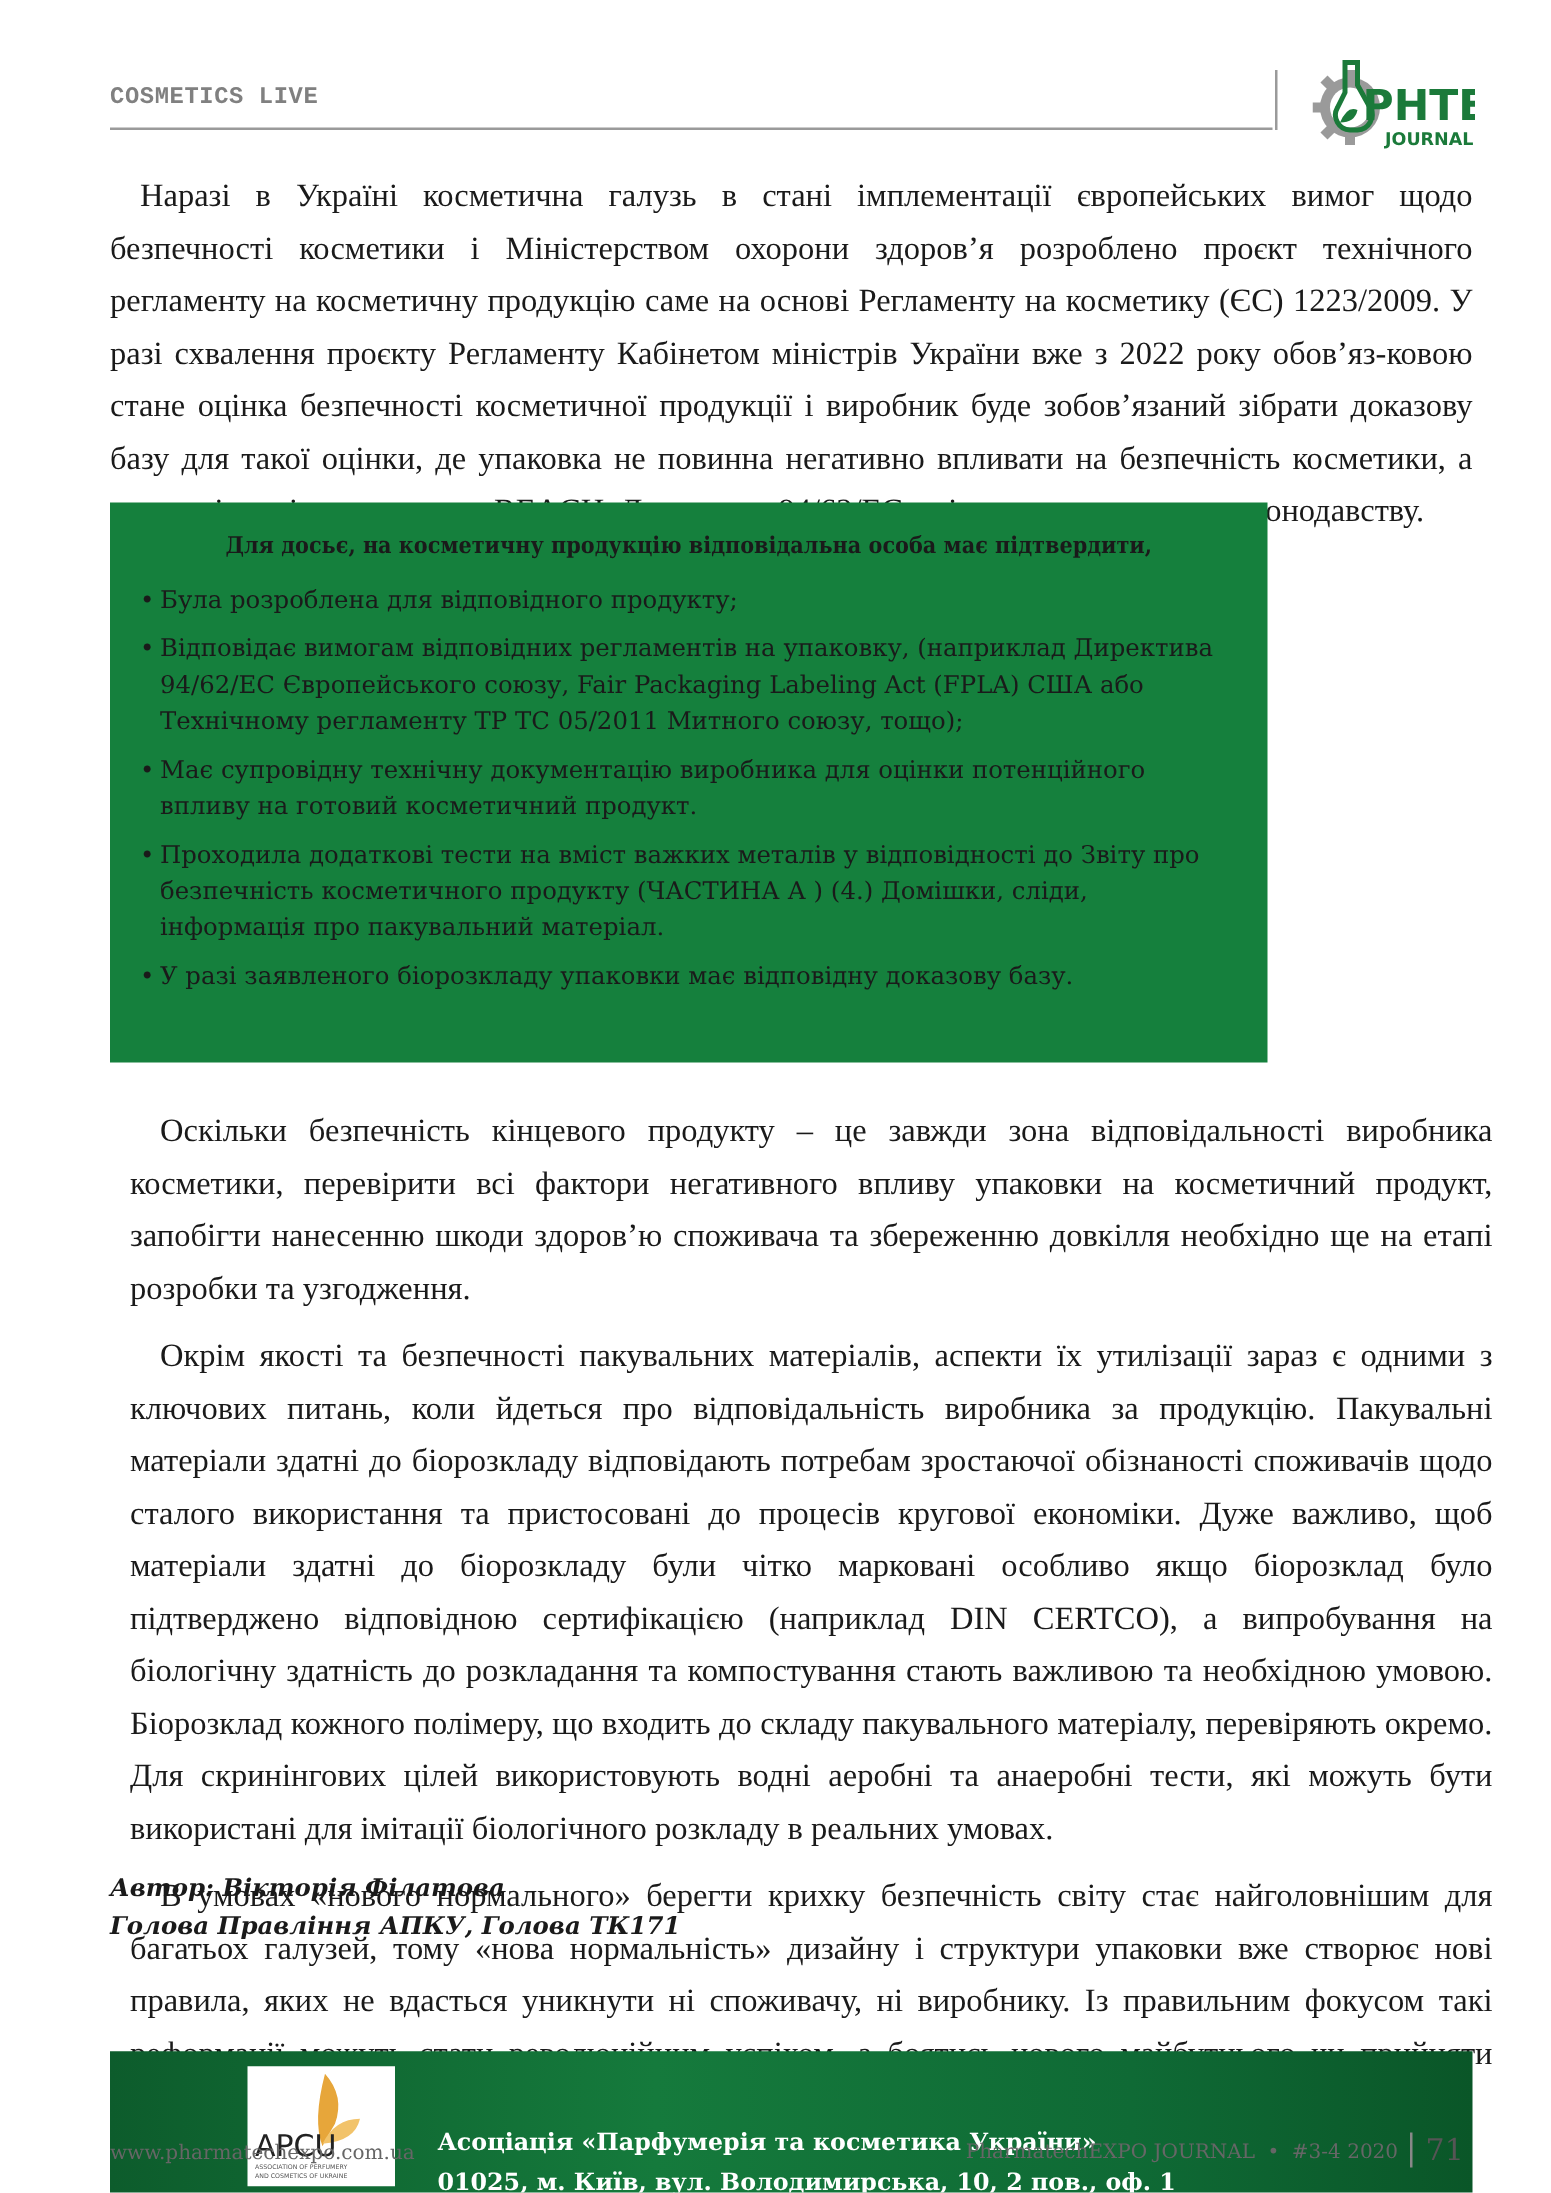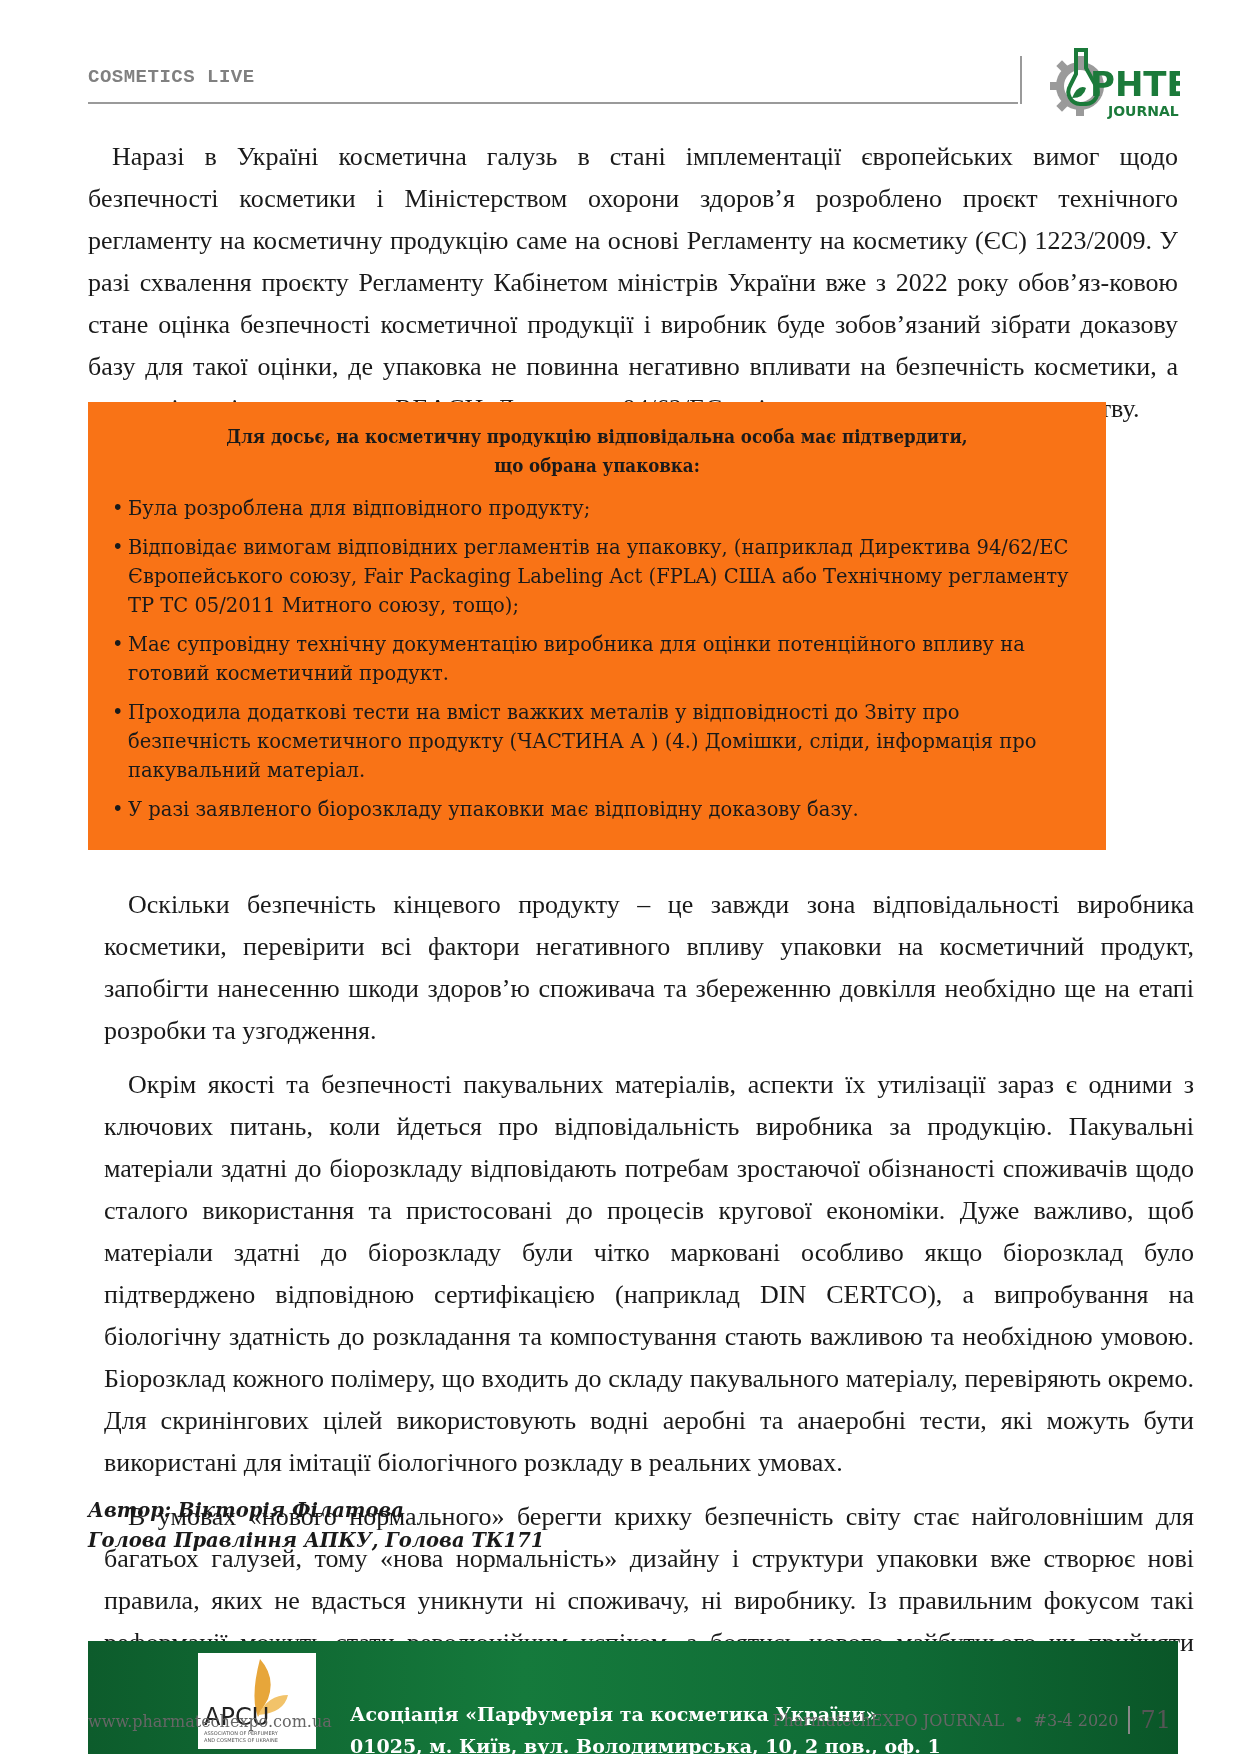--- a/index.html
+++ b/index.html
@@ -11,21 +11,21 @@
   .header-vrule { position: absolute; left: 1020px; top: 56px; width: 2px; height: 48px; background: #9a9a9a; }
 
   .logo { position: absolute; left: 1050px; top: 46px; width: 130px; height: 76px; }
   .logo svg { width: 100%; height: 100%; }
 
   .body-text { position: absolute; left: 88px; width: 1090px; font-size: 26px; line-height: 42px; text-align: justify; font-family: Liberation Serif, serif; }
   .body-text p { margin: 0 0 12px 0; text-indent: 24px; }
 
   .intro { top: 136px; }
 
-  .box { position: absolute; left: 88px; top: 402px; width: 1018px; height: 448px; background: #f97316; box-sizing: border-box; padding: 20px 24px 0 24px; }
+  .box { position: absolute; left: 88px; top: 402px; width: 926px; height: 448px; background: #15803d; box-sizing: border-box; padding: 20px 24px 0 24px; }
   .box-title { font-family: "DejaVu Serif", serif; font-weight: bold; font-size: 18.5px; line-height: 29px; text-align: center; margin-bottom: 14px; font-stretch: condensed; }
   .box-list { list-style: none; padding: 0; margin: 0; }
   .box-list li { position: relative; padding-left: 16px; font-size: 19.5px; line-height: 29px; margin-bottom: 10px; }
   .box-list li .bullet { position: absolute; left: 0; top: 0; }
 
   .conclusion { top: 884px; margin-left: 16px; }
 
   .author { position: absolute; left: 88px; top: 1458px; font-family: "DejaVu Serif", serif; font-weight: bold; font-style: italic; font-size: 19.5px; line-height: 30px; margin-top: 38px; }
 
   .banner { position: absolute; left: 88px; top: 1642px; width: 1090px; height: 140px; background: linear-gradient(90deg, #0d5c2c 0%, #157a3c 40%, #0f6a35 75%, #0a5628 100%); top: 1641px; height: 120px; }
@@ -67,21 +67,20 @@
   </svg>
 </div>
 
 <div class="body-text intro">
   <p>Наразі в Україні косметична галузь в стані імплементації європейських вимог щодо безпечності косметики і Міністерством охорони здоров’я розроблено проєкт технічного регламенту на косметичну продукцію саме на основі Регламенту на косметику (ЄС) 1223/2009. У разі схвалення проєкту Регламенту Кабінетом міністрів України вже з 2022 року обов’яз-ковою стане оцінка безпечності косметичної продукції і виробник буде зобов’язаний зібрати доказову базу для такої оцінки, де упаковка не повинна негативно впливати на безпечність косметики, а також відповідати вимогам REACH, Директиви 94/62/ЕС та іншому галузевому законодавству.</p>
 </div>
 
 <div class="box">
   <div class="box-title">
     <div>Для досьє, на косметичну продукцію відповідальна особа має підтвердити,</div>
-    <div>що обрана упаковка:</div>
   </div>
   <ul class="box-list">
     <li><span class="bullet">•</span><span>Була розроблена для відповідного продукту;</span></li>
     <li><span class="bullet">•</span><span>Відповідає вимогам відповідних регламентів на упаковку, (наприклад Директива 94/62/ЕС Європейського союзу, Fair Packaging Labeling Act (FPLA) США або Технічному регламенту ТР ТС 05/2011 Митного союзу, тощо);</span></li>
     <li><span class="bullet">•</span><span>Має супровідну технічну документацію виробника для оцінки потенційного впливу на готовий косметичний продукт.</span></li>
     <li><span class="bullet">•</span><span>Проходила додаткові тести на вміст важких металів у відповідності до Звіту про безпечність косметичного продукту (ЧАСТИНА А ) (4.) Домішки, сліди, інформація про пакувальний матеріал.</span></li>
     <li><span class="bullet">•</span><span>У разі заявленого біорозкладу упаковки має відповідну доказову базу.</span></li>
   </ul>
 </div>
 

